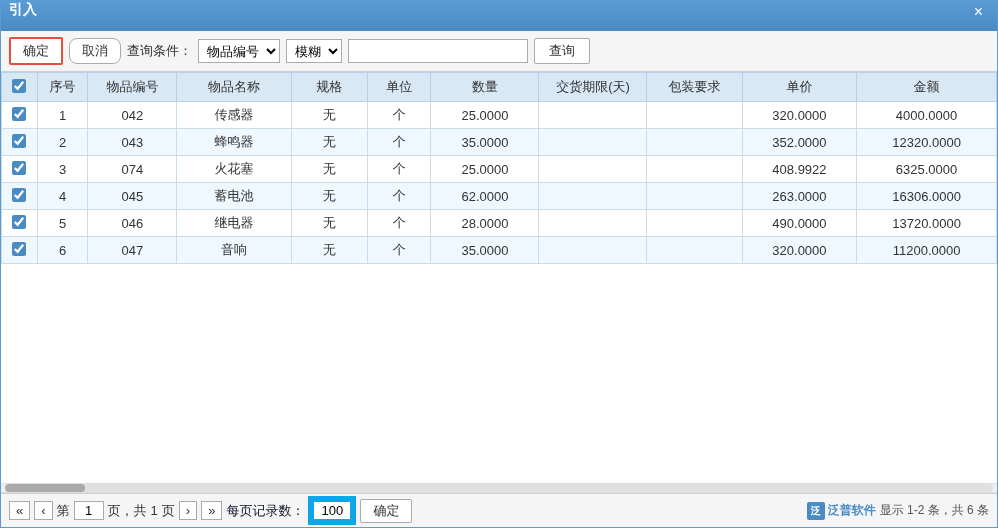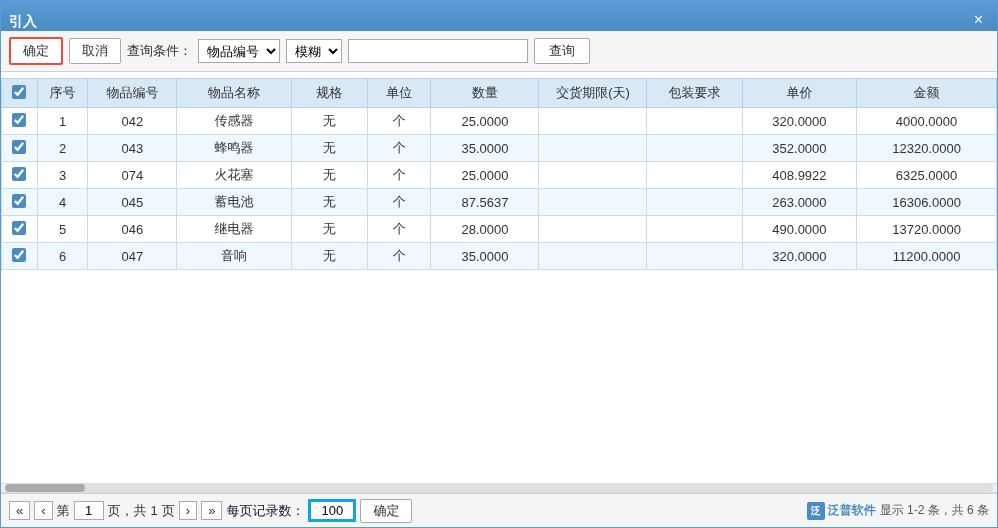--- a/index.html
+++ b/index.html
@@ -19,21 +19,21 @@
       border: 1px solid #5b9bd5;
       display: flex;
       flex-direction: column;
       box-shadow: 2px 2px 8px rgba(0,0,0,0.3);
       position: relative;
     }
     .title-bar {
       background: linear-gradient(to bottom, #5b9bd5, #4a8bc4);
       color: #fff;
       display: flex;
-      align-items: flex-end;
+      align-items: flex-start;
       justify-content: space-between;
       padding: 0 8px;
       height: 30px;
       flex-shrink: 0;
     }
     .title-bar-title {
       font-size: 14px;
       font-weight: bold;
     }
     .title-bar-close {
@@ -64,21 +64,21 @@
       border-radius: 2px;
     }
     .btn-cancel {
       background: #fff;
       border: 1px solid #aaa;
       color: #333;
       padding: 3px 12px;
       cursor: pointer;
       font-size: 13px;
       font-family: inherit;
-      border-radius: 2px;
+      border-radius: 8px;
     }
     .toolbar-label {
       color: #333;
       font-size: 13px;
     }
     .toolbar-select {
       border: 1px solid #aaa;
       padding: 2px 4px;
       font-size: 13px;
       font-family: inherit;
@@ -106,21 +106,20 @@
     }
     .table-area {
       flex: 1;
       overflow: auto;
       background: #fff;
     }
     table {
       width: 100%;
       border-collapse: collapse;
       table-layout: fixed;
-      margin-top: 6px;
     }
     thead tr {
       background: #d9e8f5;
     }
     thead th {
       border: 1px solid #b8d0e8;
       padding: 5px 4px;
       text-align: center;
       font-weight: normal;
       color: #333;
@@ -194,21 +193,21 @@
       font-size: 13px;
       text-align: center;
       font-family: inherit;
     }
     .records-label {
       font-size: 13px;
       color: #0f172a;
     }
     .records-input {
       width: 48px;
-      border: 3px solid #0ea5e9;
+      border: 6px solid #0ea5e9;
       padding: 1px 3px;
       font-size: 13px;
       text-align: center;
       font-family: inherit;
     }
     .btn-bottom-confirm {
       background: #fff;
       border: 1px solid #aaa;
       color: #333;
       padding: 2px 12px;
@@ -365,21 +364,21 @@
     </tr>
           <tr>
       <td class="checkbox-cell">
         <input type="checkbox" class="cb" checked="" style="">
       </td>
       <td>4</td>
       <td>045</td>
       <td>蓄电池</td>
       <td>无</td>
       <td>个</td>
-      <td>87.5637</td>
+      <td>62.0000</td>
       <td></td>
       <td></td>
       <td>263.0000</td>
       <td>16306.0000</td>
     </tr>
           <tr>
       <td class="checkbox-cell">
         <input type="checkbox" class="cb" checked="" style="">
       </td>
       <td>5</td>

